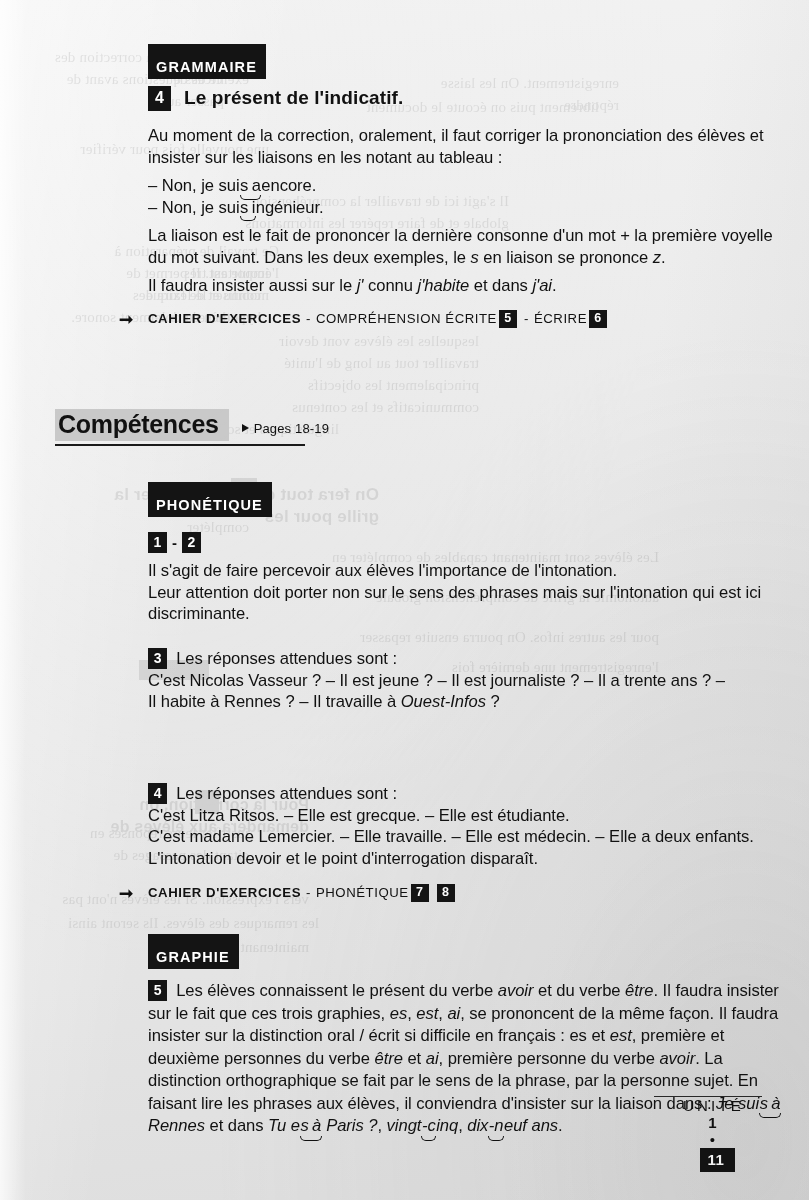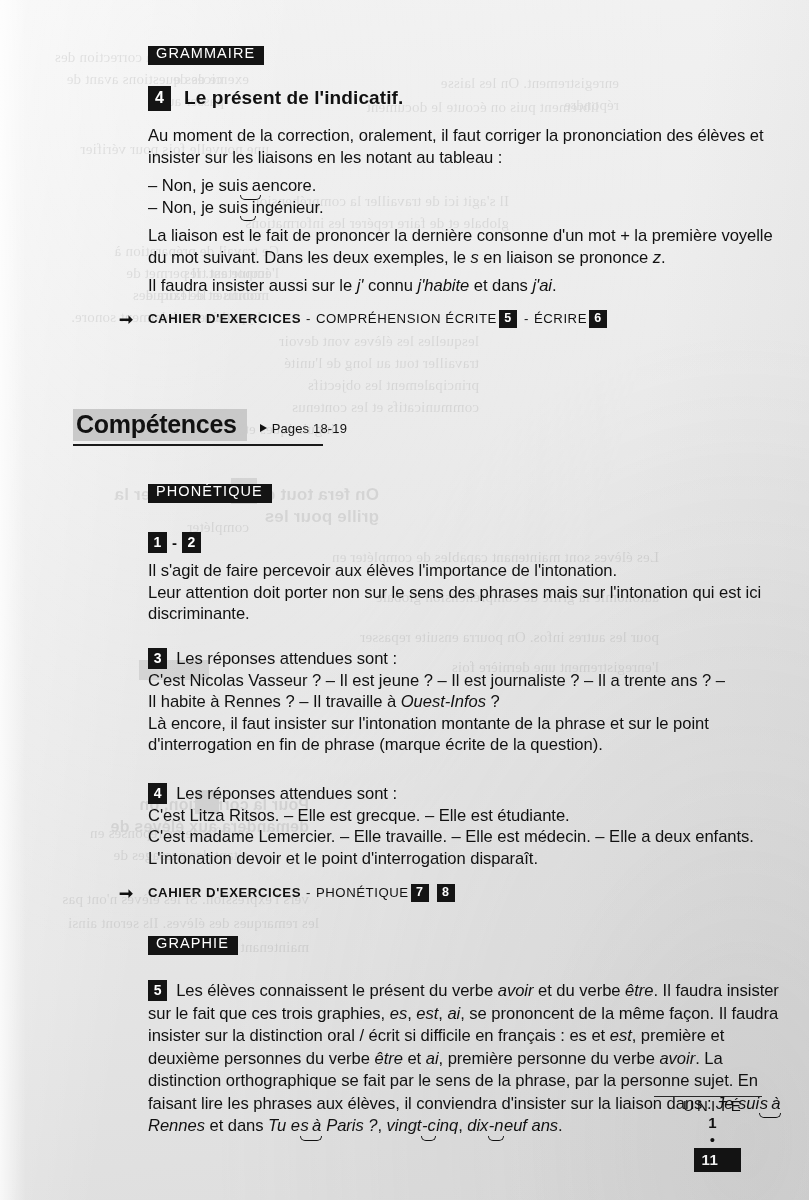--- a/index.html
+++ b/index.html
@@ -55,24 +55,24 @@
     position: absolute;
     left: 148px;
     width: 632px;
   }
 
   
   .section-tag {
     display: inline-block;
     background: #141414;
     color: #ffffff;
-    font-weight: normal;
+    font-weight: bold;
     font-size: 14.5px;
     letter-spacing: 1.1px;
-    padding: 0 9px 4px 8px;
+    padding: 16px 9px 4px 8px;
     line-height: 1;
   }
 
   
   .badge {
     display: inline-block;
     background: #141414;
     color: #ffffff;
     font-weight: bold;
     font-size: 14px;
@@ -144,21 +144,21 @@
     font-variant: small-caps;
     text-transform: uppercase;
   }
   .ref-sep { padding: 0 5px; }
   .ref-name { text-transform: uppercase; }
   .ref-line .badge { margin: 0 2px; }
 
   
   .competences {
     position: absolute;
-    left: 73px;
+    left: 55px;
     top: 409px;
     width: 310px;
   }
   .comp-row {
     display: flex;
     align-items: baseline;
   }
   .comp-title {
     font-size: 25px;
     font-weight: bold;
@@ -210,21 +210,21 @@
     letter-spacing: 3.2px;
     font-weight: normal;
     margin-right: 8px;
   }
   .footer-unit-num { font-weight: bold; letter-spacing: 2px; }
   .footer-page {
     background: #141414;
     color: #fff;
     font-weight: bold;
     font-size: 15px;
-    padding: 4px 23px 5px 8px;
+    padding: 4px 11px 5px 8px;
     line-height: 1;
     letter-spacing: 0.5px;
   }
 
   
   .scan-noise {
     position: absolute;
     inset: 0;
     pointer-events: none;
     background:
@@ -333,21 +333,20 @@
         <span class="badge">1</span><span style="padding:0 5px; font-size:15px; font-weight:bold;">-</span><span class="badge">2</span>
       </div>
       <p class="body tight">Il s'agit de faire percevoir aux élèves l'importance de l'intonation.</p>
       <p class="body">Leur attention doit porter non sur le sens des phrases mais sur l'intonation qui est ici discriminante.</p>
     </div>
 
     <div class="blk" style="top:648px;">
       <p class="body tight"><span class="badge">3</span>&nbsp; <span>Les réponses attendues sont :</span></p>
       <p class="body tight">C'est Nicolas Vasseur ? – Il est jeune ? – Il est journaliste ? – Il a trente ans ? –</p>
       <p class="body tight"><span>Il habite à Rennes ? – Il travaille à </span><span class="ital">Ouest-Infos</span><span> ?</span></p>
-      <p class="body">Là encore, il faut insister sur l'intonation montante de la phrase et sur le point d'interrogation en fin de phrase (marque écrite de la question).</p>
     </div>
 
     <div class="blk" style="top:783px;">
       <p class="body tight"><span class="badge">4</span>&nbsp; <span>Les réponses attendues sont :</span></p>
       <p class="body tight">C'est Litza Ritsos. – Elle est grecque. – Elle est étudiante.</p>
       <p class="body tight">C'est madame Lemercier. – Elle travaille. – Elle est médecin. – Elle a deux enfants.</p>
       <p class="body">L'intonation devoir et le point d'interrogation disparaît.</p>
     </div>
 
     <div class="blk" style="top:884px;">

